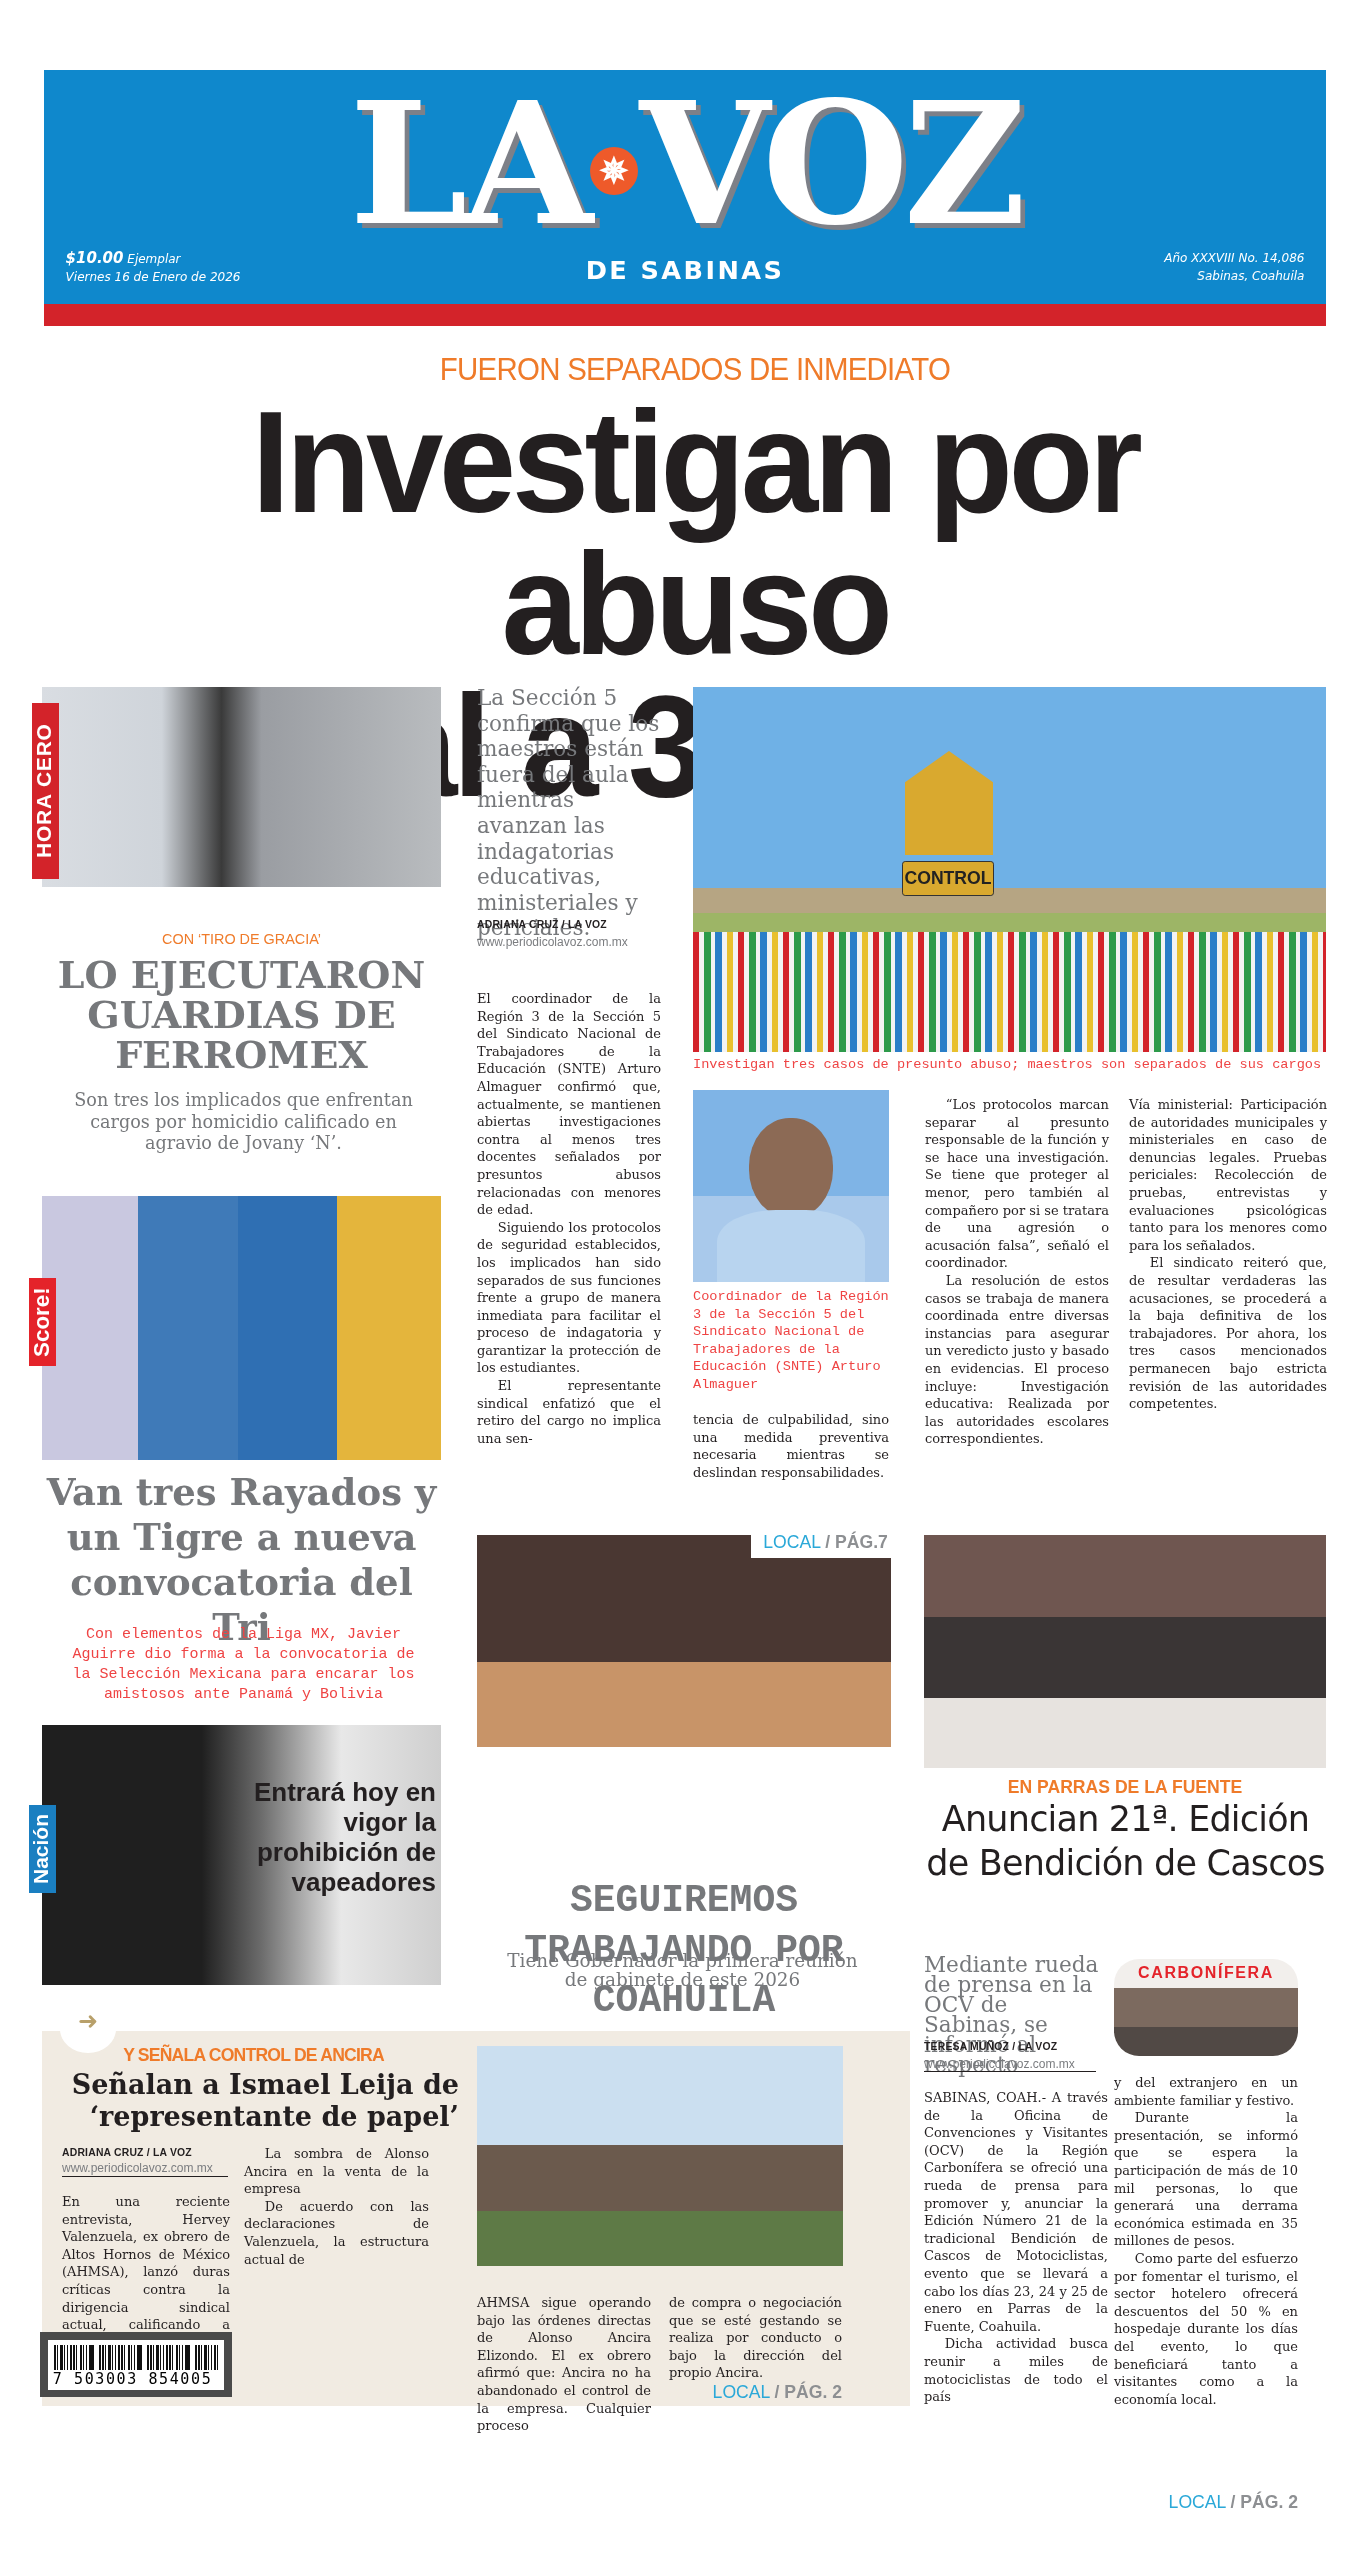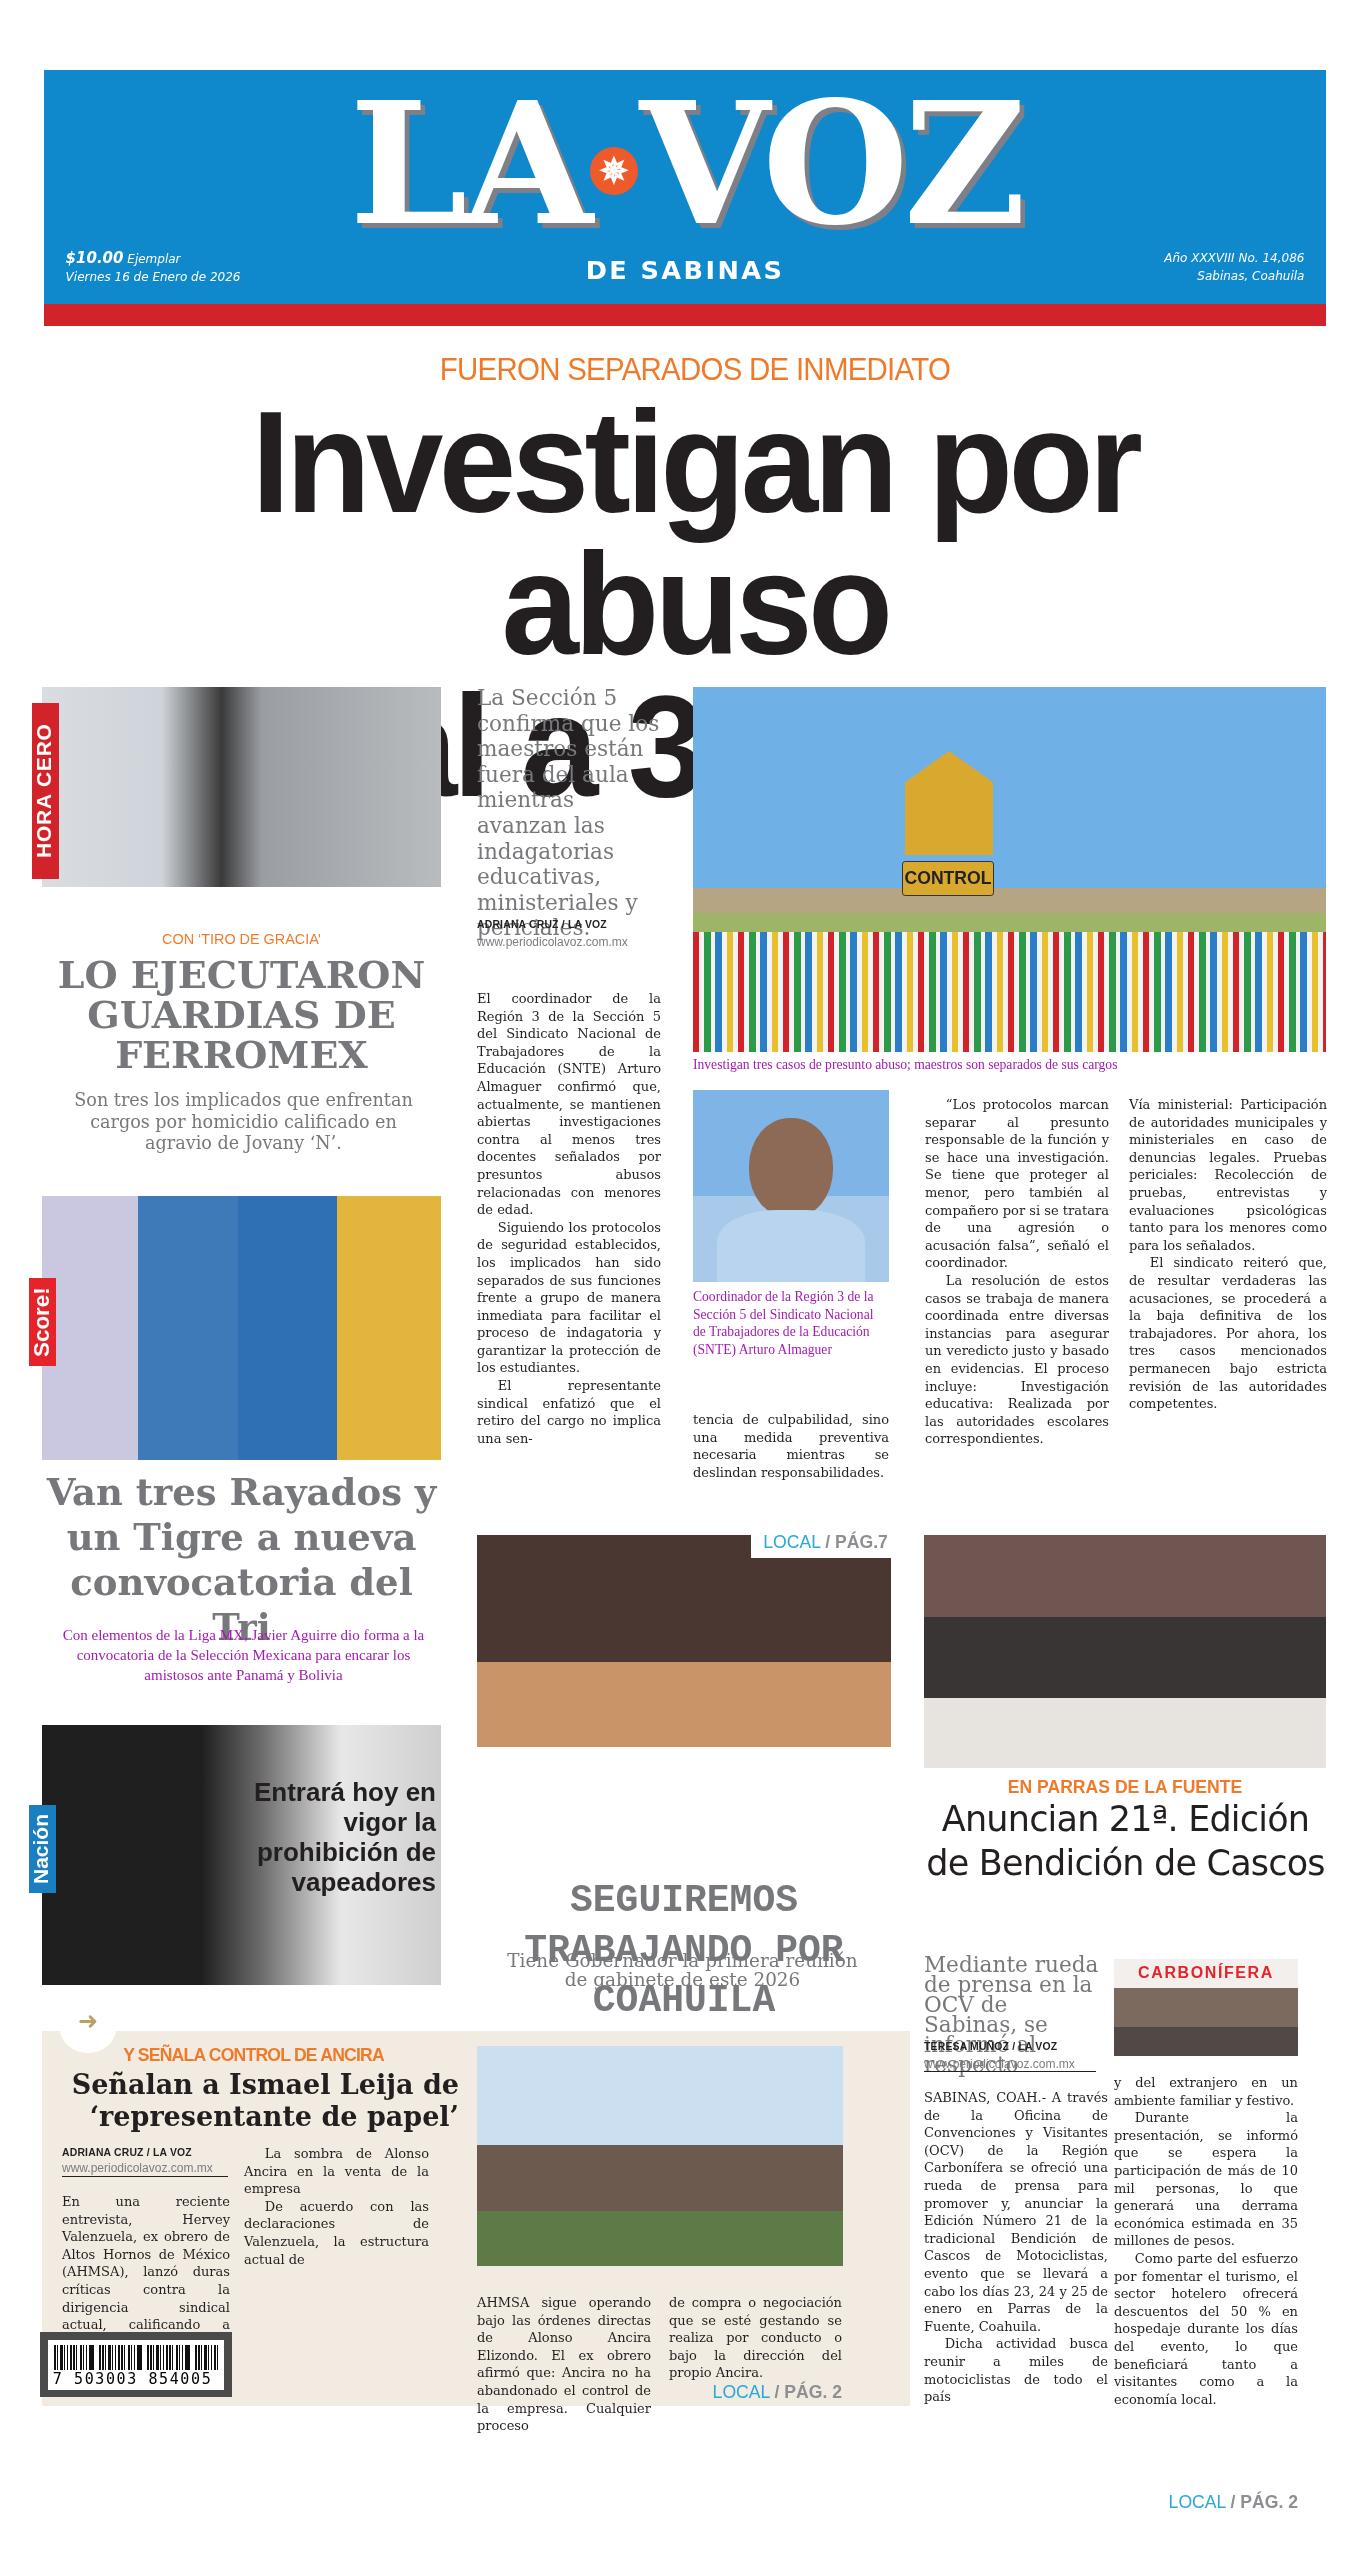--- a/index.html
+++ b/index.html
@@ -31,21 +31,21 @@
   .tab-nacion { left: 29px; top: 1805px; height: 88px; background: #1a7fc1; font-size: 21px; }
 
   .sec-kicker { font-size: 14.4px; }
   .gray-head { font-family: "DejaVu Serif", serif; font-weight: bold; color: #76787b; text-align: center; }
   .gray-dek { font-family: "DejaVu Serif", serif; color: #76787b; text-align: center; }
 
   .body-text { font-family: "DejaVu Serif", serif; font-size: 13px; line-height: 17.6px; text-align: justify; color: #231f20; }
   .body-text p { text-indent: 1.6em; }
   .body-text p.noindent { text-indent: 0; }
 
-  .caption { font-family: Liberation Serif, serif; font-size: 13.6px; line-height: 17.6px; color: #a21caf; }
+  .caption { font-family: Liberation Mono, monospace; font-size: 13.6px; line-height: 17.6px; color: #ef4444; }
   .byline { font-family: "Liberation Sans", sans-serif; font-weight: bold; font-size: 10.4px; letter-spacing: 0.2px; }
   .url { font-family: "Liberation Sans", sans-serif; font-size: 12px; color: #7b7d80; }
   .pageref { font-family: "Liberation Sans", sans-serif; font-size: 17.6px; }
   .pageref .sec { color: #2aa8d8; }
   .pageref .pg { color: #8d8f92; font-weight: bold; }
 
   .rule { height: 0.8px; background: #231f20; }
 
   .beige { left: 42px; top: 2031px; width: 868px; height: 375px; background: #f1ebe2; }
   .barcode { left: 40px; top: 2332px; width: 192px; height: 65px; background: #4a4a4a; padding: 8px; }
@@ -135,21 +135,21 @@
 <div class="abs gray-head" style="left:477px;top:1876px;width:414px;font-size:38px;line-height:50px;font-family:Liberation Mono, monospace;">SEGUIREMOS TRABAJANDO POR COAHUILA</div>
 <div class="abs gray-dek" style="left:495px;top:1951px;width:375px;font-size:18.4px;line-height:19px;">Tiene Gobernador la primera reunión de gabinete de este 2026</div>
 
 <div class="abs img" style="left:924px;top:1535px;width:402px;height:233px;background:linear-gradient(180deg,#6f5650 0 35%,#3a3535 35% 70%,#e7e3df 70% 100%);"></div>
 <div class="abs kicker" style="left:924px;top:1777px;width:402px;font-size:17.6px;font-weight:bold;">EN PARRAS DE LA FUENTE</div>
 <div class="abs" style="left:919px;top:1797px;width:413px;font-family:'DejaVu Sans',sans-serif;font-size:35px;line-height:44px;text-align:center;color:#231f20;letter-spacing:-0.8px;">Anuncian 21ª. Edición de Bendición de Cascos</div>
 <div class="abs gray-dek" style="left:924px;top:1955px;width:180px;font-size:21.6px;line-height:20px;text-align:left;">Mediante rueda de prensa en la OCV de Sabinas, se informó al respecto</div>
 <div class="abs byline" style="left:924px;top:2041px;">TERESA MUÑOZ / LA VOZ</div>
 <div class="abs url" style="left:924px;top:2057px;">www.periodicolavoz.com.mx</div>
 <div class="abs rule" style="left:924px;top:2071px;width:172px;"></div>
-<div class="abs img" style="left:1114px;top:1959px;width:184px;height:97px;background:linear-gradient(180deg,#f2efec 0 30%,#7c6a5f 30% 70%,#514945 70% 100%);">
+<div class="abs img" style="left:1114px;top:1959px;width:184px;height:97px;background:linear-gradient(180deg,#f2efec 0 30%,#7c6a5f 30% 70%,#514945 70% 100%);border-radius:25px;">
   <div style="position:absolute;left:0;right:0;top:4.8px;text-align:center;font-family:'Liberation Sans',sans-serif;font-weight:bold;font-size:16px;color:#e4232a;letter-spacing:1.6px;">CARBONÍFERA</div>
 </div>
 <div class="abs body-text" style="left:924px;top:2089px;width:184px;">
   <p class="noindent">SABINAS, COAH.- A través de la Oficina de Convenciones y Visitantes (OCV) de la Región Carbonífera se ofreció una rueda de prensa para promover y, anunciar la Edición Número 21 de la tradicional Bendición de Cascos de Motociclistas, evento que se llevará a cabo los días 23, 24 y 25 de enero en Parras de la Fuente, Coahuila.</p>
   <p>Dicha actividad busca reunir a miles de motociclistas de todo el país</p>
 </div>
 <div class="abs body-text" style="left:1114px;top:2074px;width:184px;">
   <p class="noindent">y del extranjero en un ambiente familiar y festivo.</p>
   <p>Durante la presentación, se informó que se espera la participación de más de 10 mil personas, lo que generará una derrama económica estimada en 35 millones de pesos.</p>
   <p>Como parte del esfuerzo por fomentar el turismo, el sector hotelero ofrecerá descuentos del 50 % en hospedaje durante los días del evento, lo que beneficiará tanto a visitantes como a la economía local.</p>

